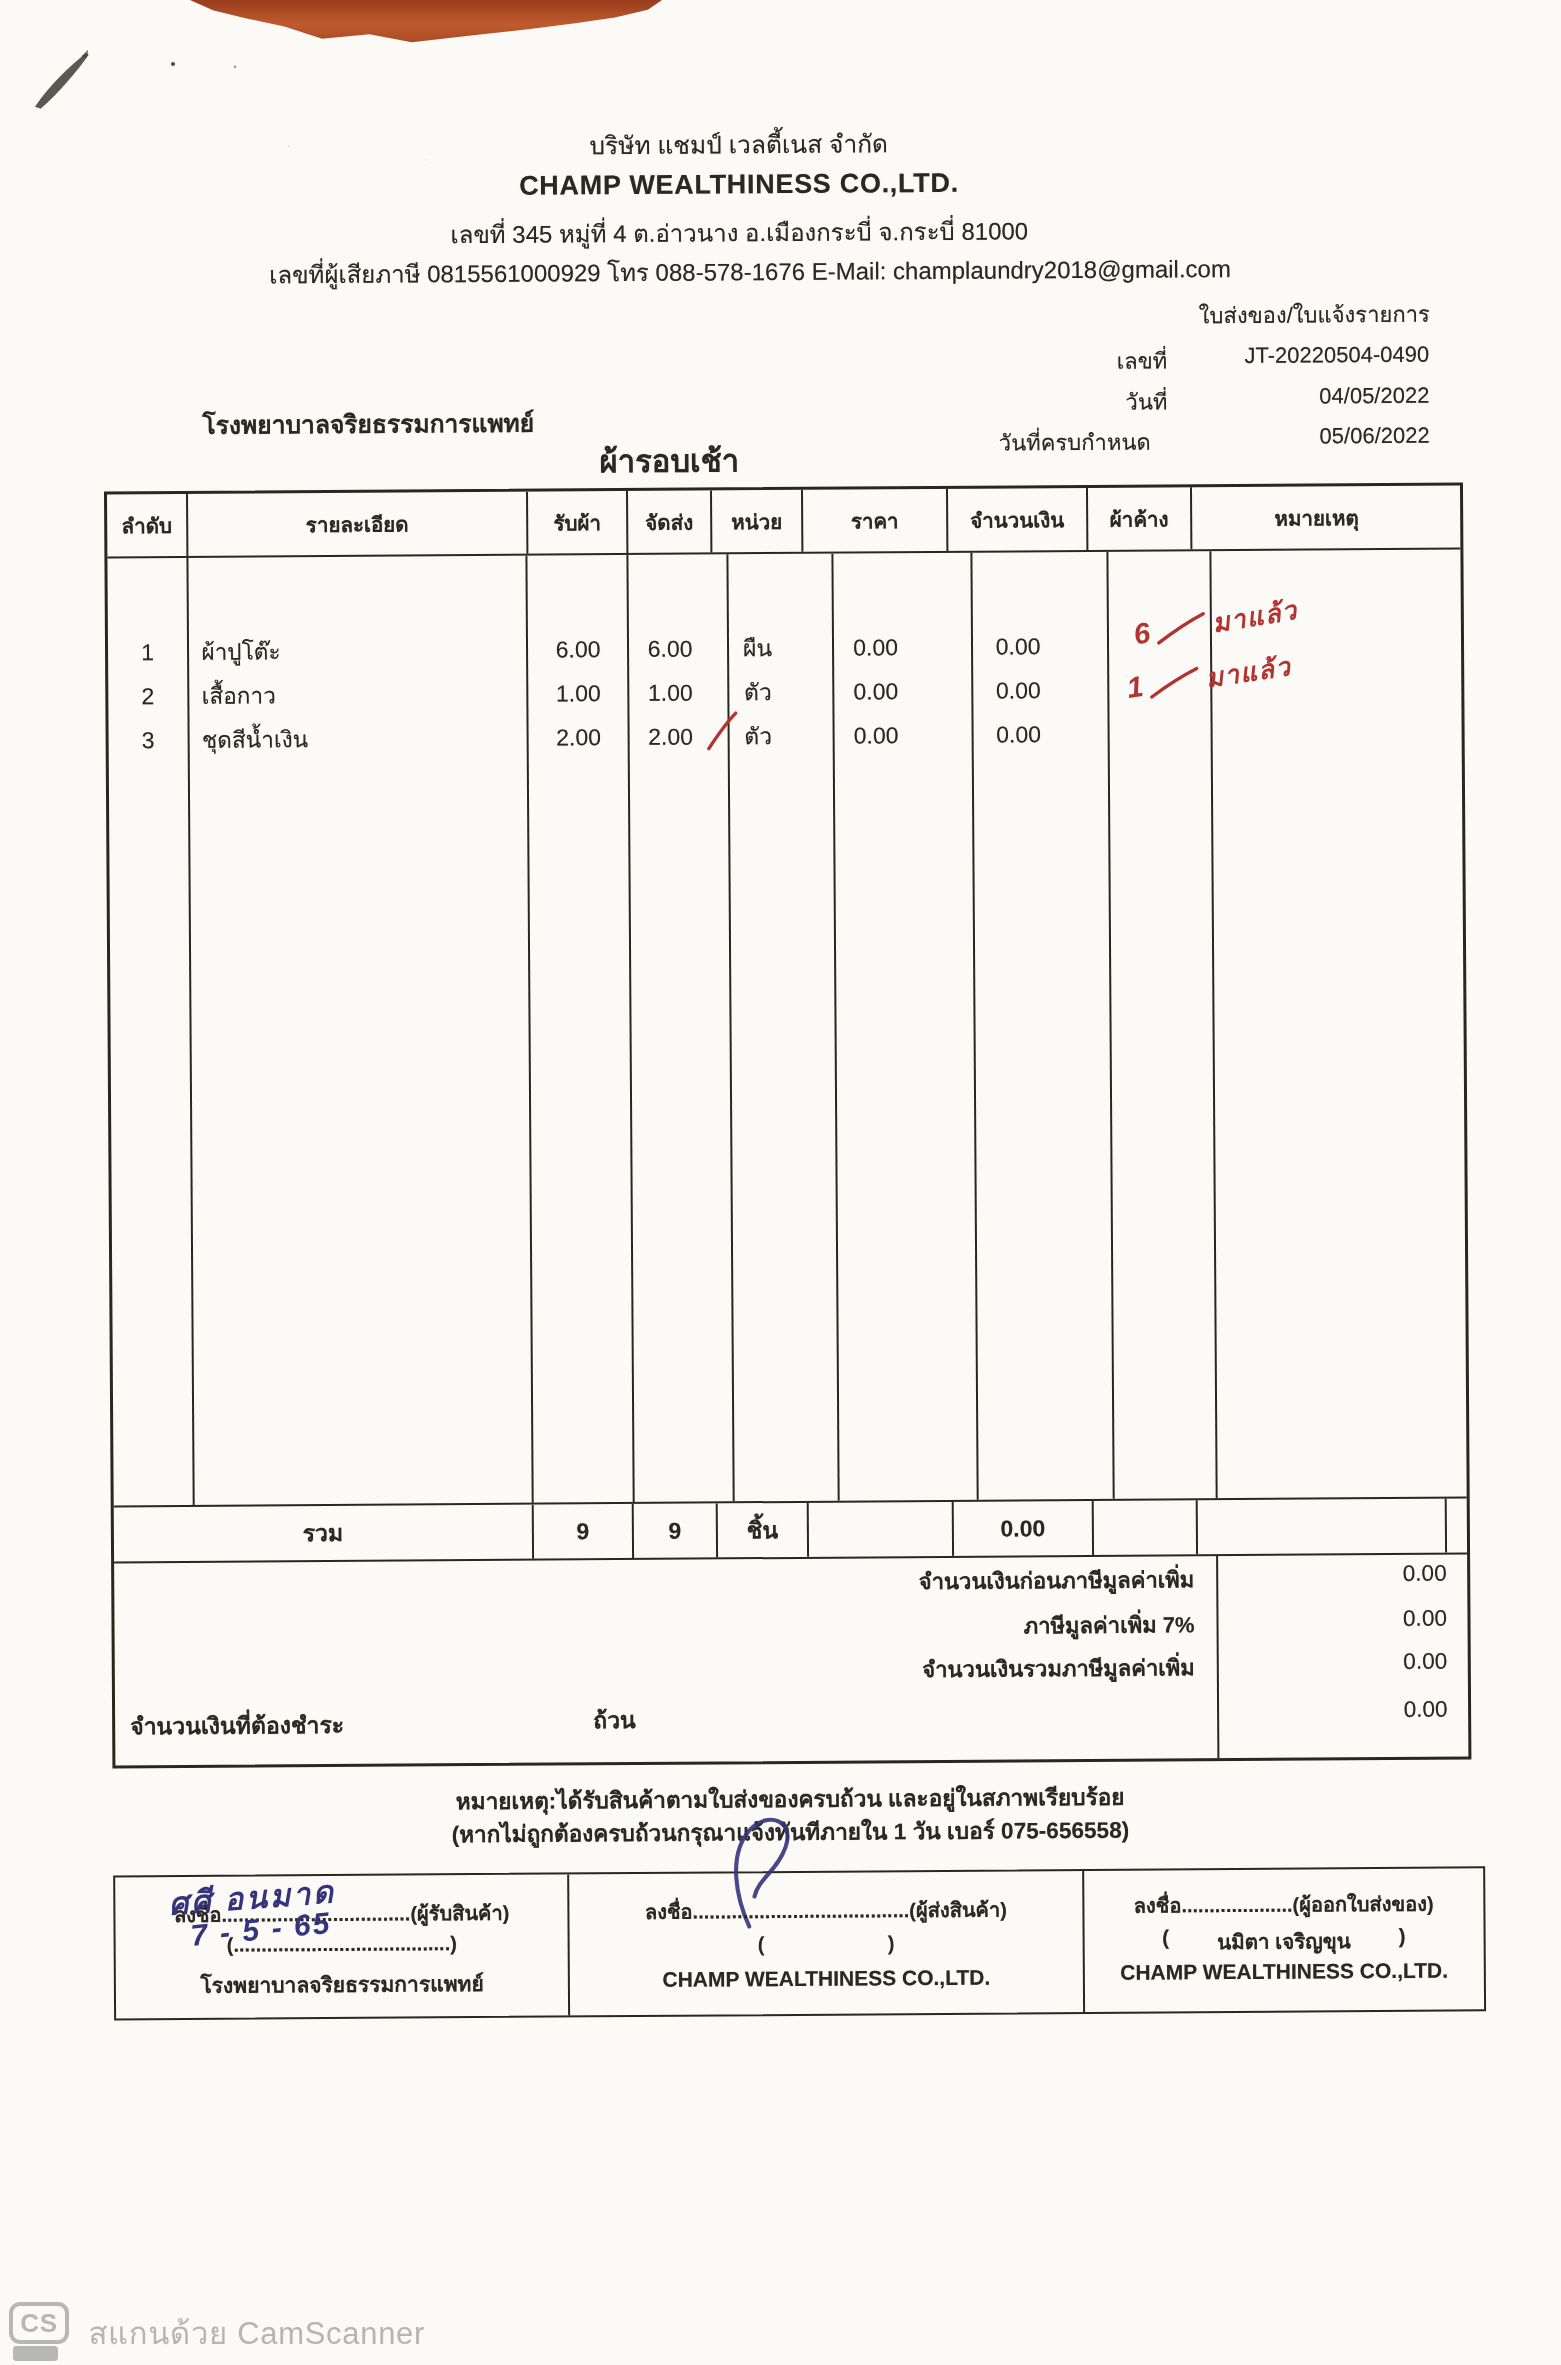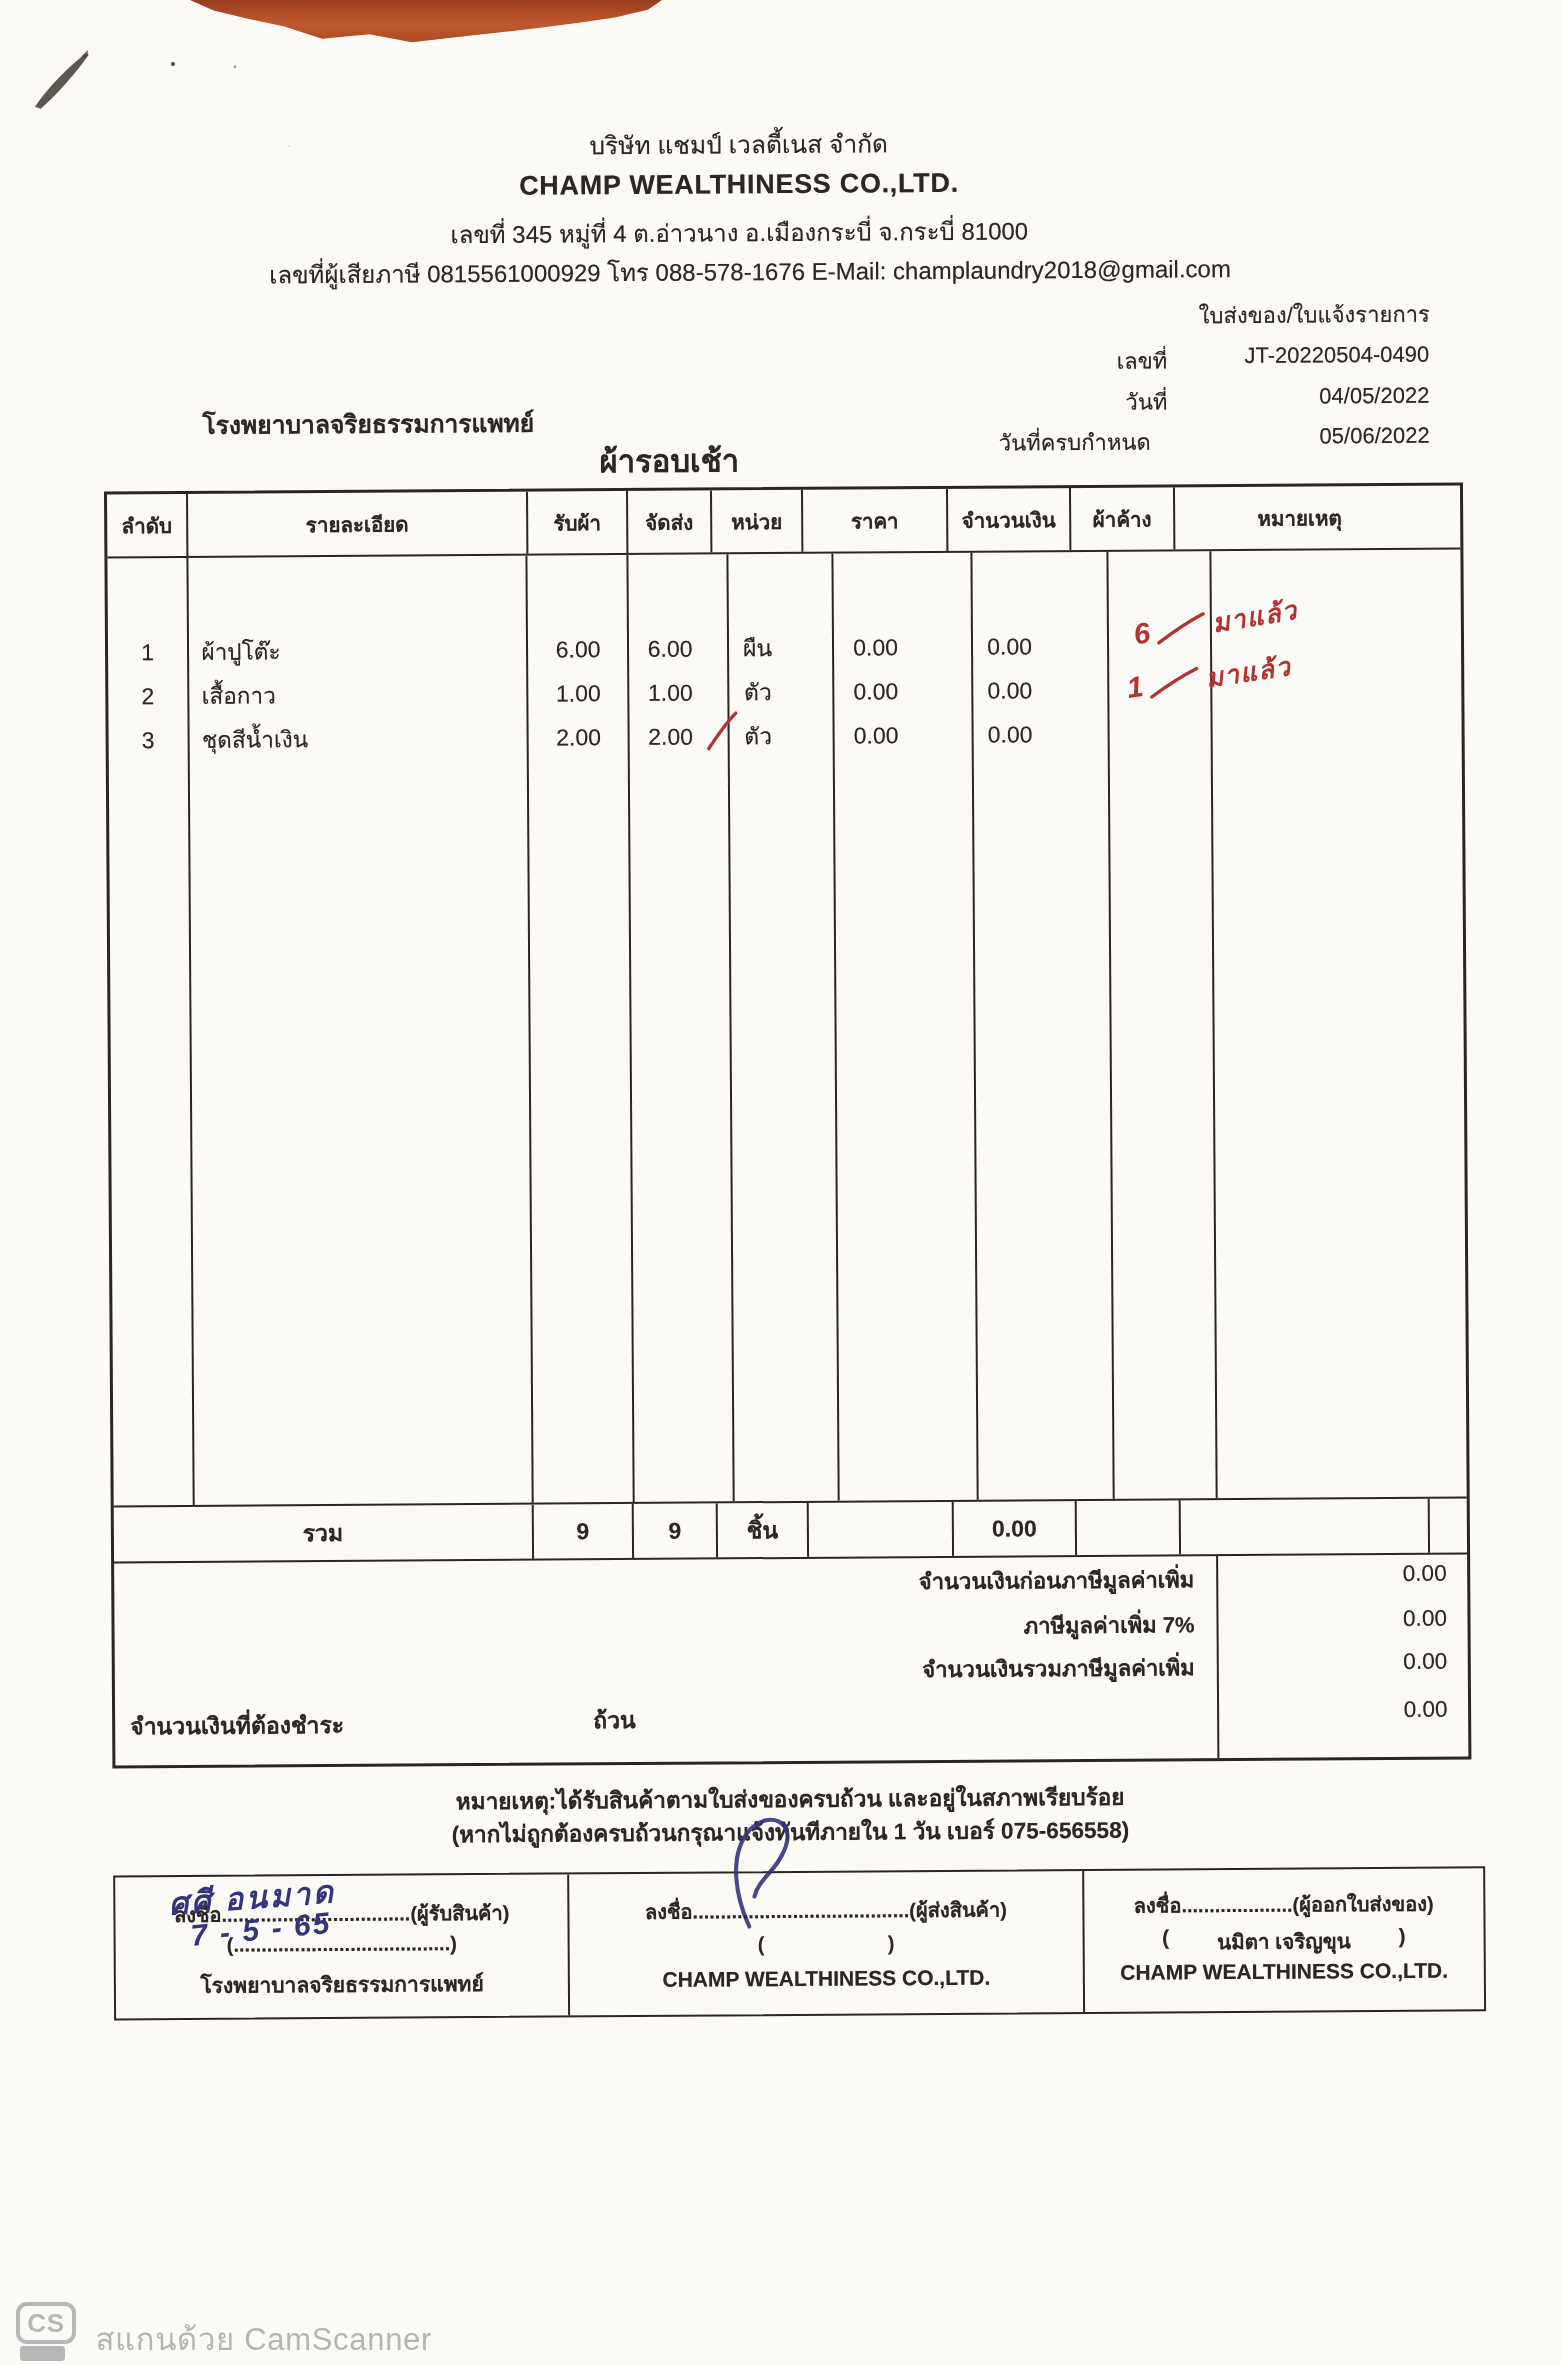--- a/index.html
+++ b/index.html
@@ -51,21 +51,21 @@
     border:3.4px solid #2a2620;box-sizing:border-box;
   }
   .thead{display:flex;height:64px;border-bottom:2.7px solid #2a2620;box-sizing:border-box;}
   .thead .cell{
     display:flex;align-items:center;justify-content:center;
     font-size:20.5px;font-weight:bold;box-sizing:border-box;
     border-right:2.1px solid #2a2620;
   }
   .cell.c1{width:81px}.cell.c2{width:340px}.cell.c3{width:100px}
   .cell.c4{width:84px}.cell.c5{width:91px}.cell.c6{width:145px}
-  .cell.c7{width:123px}.cell.c8{width:104px}.cell.c9{width:249px;border-right:none}
+  .cell.c7{width:140px}.cell.c8{width:104px}.cell.c9{width:249px;border-right:none}
   .tbody{position:relative;height:949px;border-bottom:2.7px solid #2a2620;box-sizing:border-box;}
   .vline{position:absolute;top:0;bottom:0;width:2.1px;background:#2a2620;}
   .item-row{position:absolute;left:0;display:flex;width:100%;height:40px;}
   .item-row .cell{
     display:flex;align-items:center;justify-content:center;
     font-size:23px;box-sizing:border-box;border-right:2.1px solid transparent;
   }
   .item-row .cell.desc{justify-content:flex-start;padding-left:12.3px;font-size:22.6px;}
   .trow-total{display:flex;height:56px;border-bottom:2.7px solid #2a2620;box-sizing:border-box;}
   .trow-total .cell{
@@ -102,21 +102,21 @@
   .sig-cell{position:relative;box-sizing:border-box;border-right:2.7px solid #2a2620;}
   .sig-cell.s1{width:455px;}
   .sig-cell.s2{width:515px;}
   .sig-cell.s3{width:400px;border-right:none;}
   .sig-line{position:absolute;left:0;width:100%;text-align:center;font-size:20px;font-weight:bold;white-space:nowrap;}
   .sig-org{position:absolute;left:0;width:100%;text-align:center;font-size:21px;font-weight:bold;}
   .paren-row{position:absolute;left:0;width:100%;display:flex;justify-content:center;gap:123px;font-size:20.5px;font-weight:bold;}
   .paren-row3{position:absolute;left:0;width:100%;display:flex;justify-content:center;gap:48px;font-size:20.5px;font-weight:bold;}
 
   
-  .watermark{position:absolute;left:16px;top:2302px;display:flex;align-items:flex-end;gap:16.4px;}
+  .watermark{position:absolute;left:9px;top:2302px;display:flex;align-items:center;gap:16.4px;}
   .cs-badge{position:relative;width:63px;height:62px;}
   .cs-outline{
     position:absolute;left:0;top:0;width:60px;height:42px;
     border:4.8px solid #b7b7b7;border-radius:11px;box-sizing:border-box;
     display:flex;align-items:center;justify-content:center;
     font-size:26px;font-weight:bold;color:#b7b7b7;letter-spacing:0.7px;
   }
   .cs-bar{position:absolute;left:4.1px;top:44px;width:45px;height:15px;background:#b7b7b7;border-radius:3.4px;}
   .wm-text{font-size:31px;color:#b5b5b5;letter-spacing:0.7px;}
 </style>

